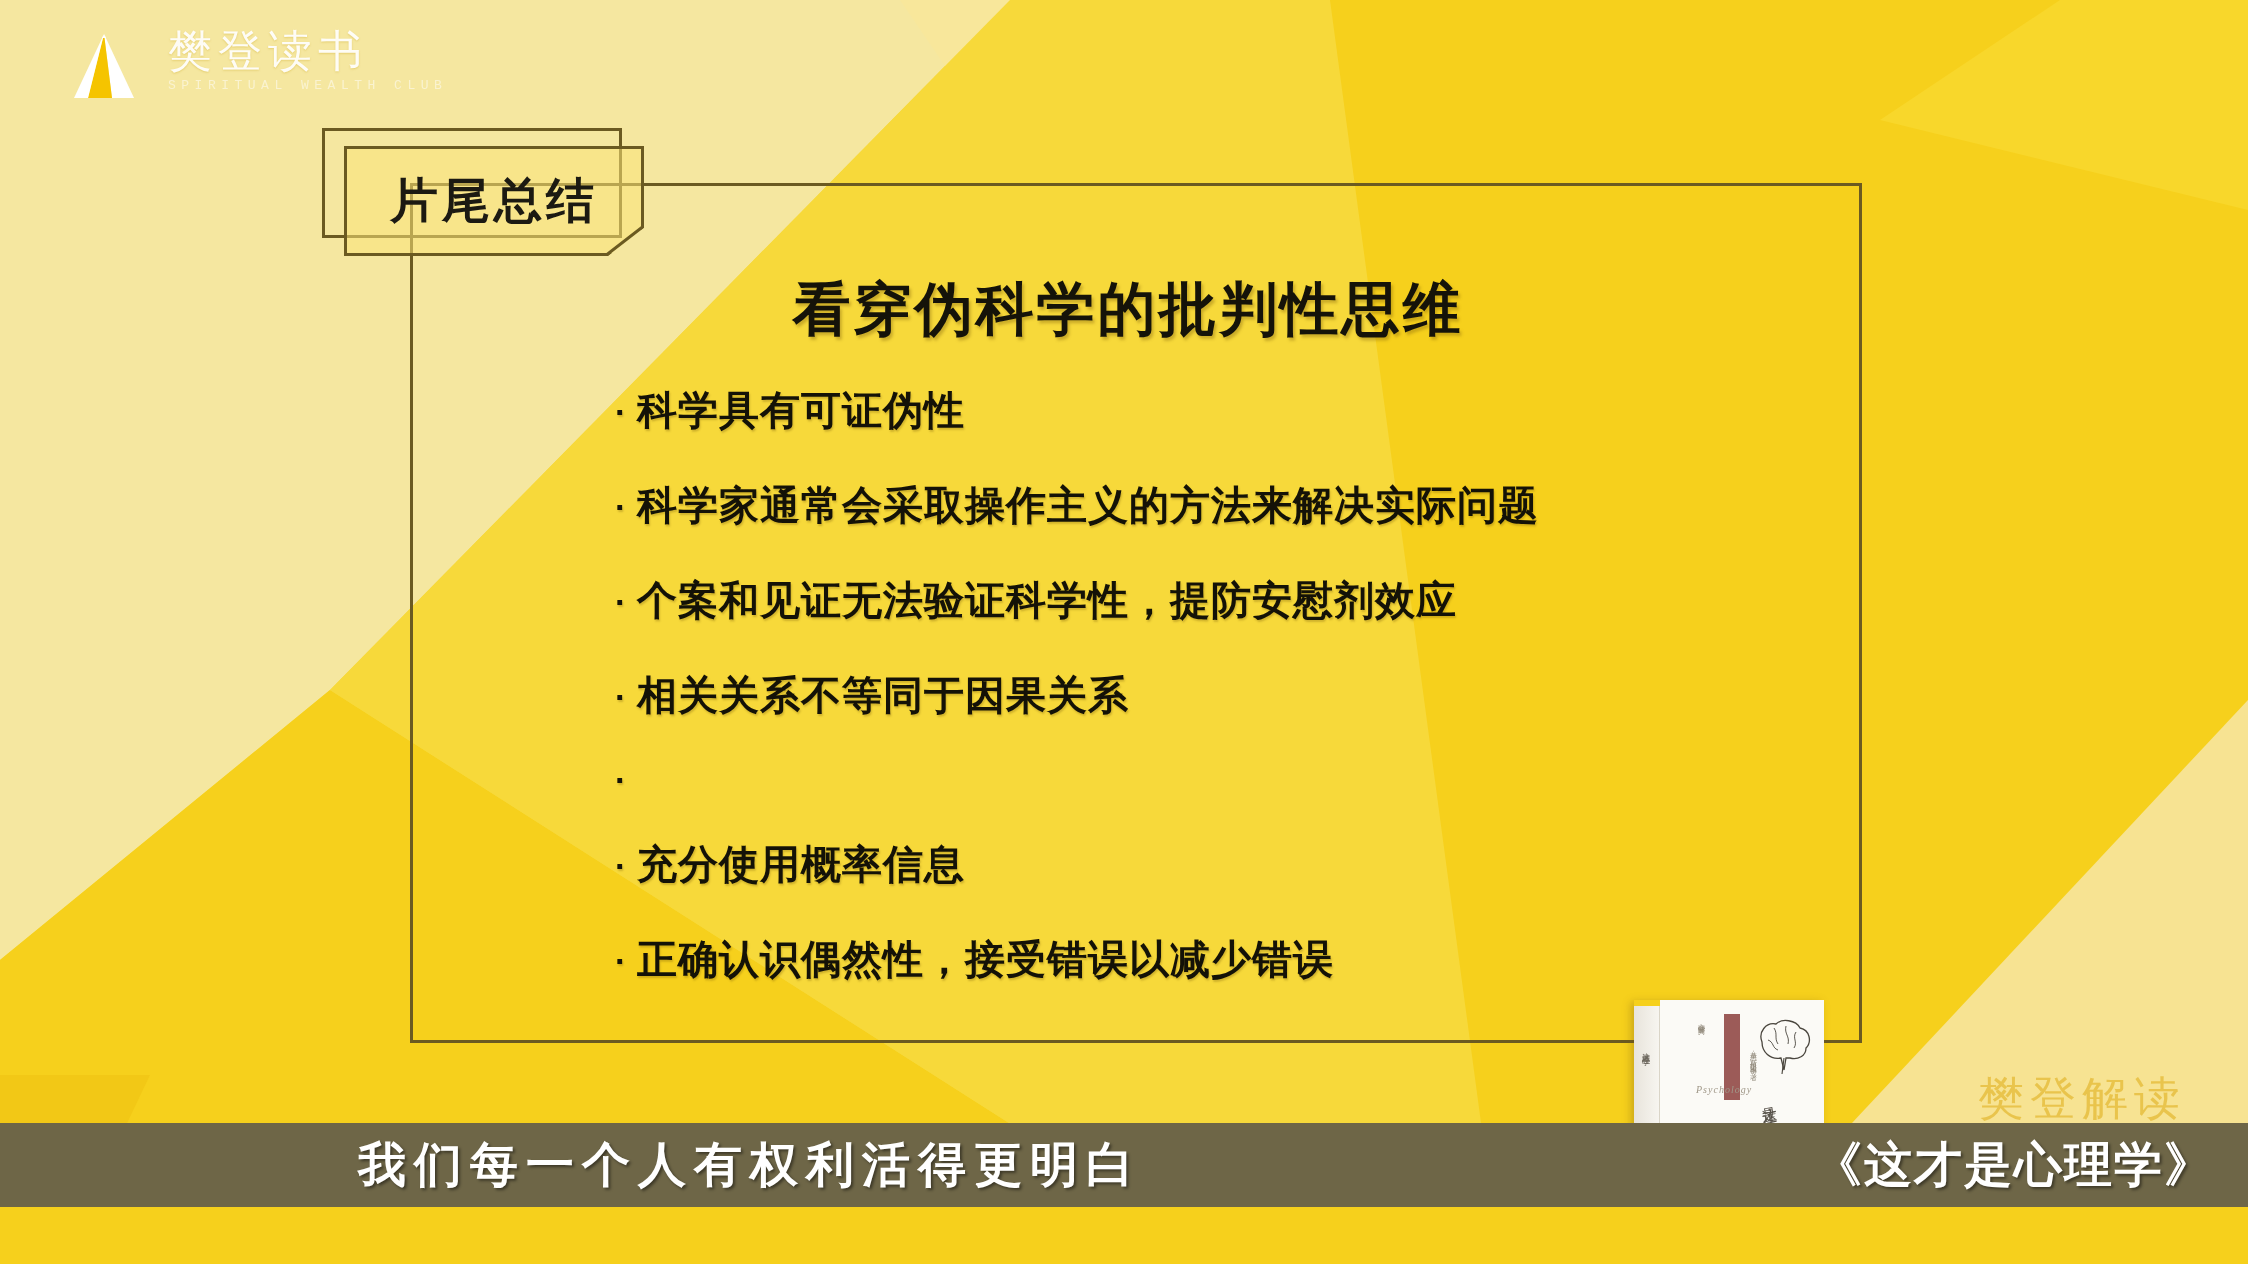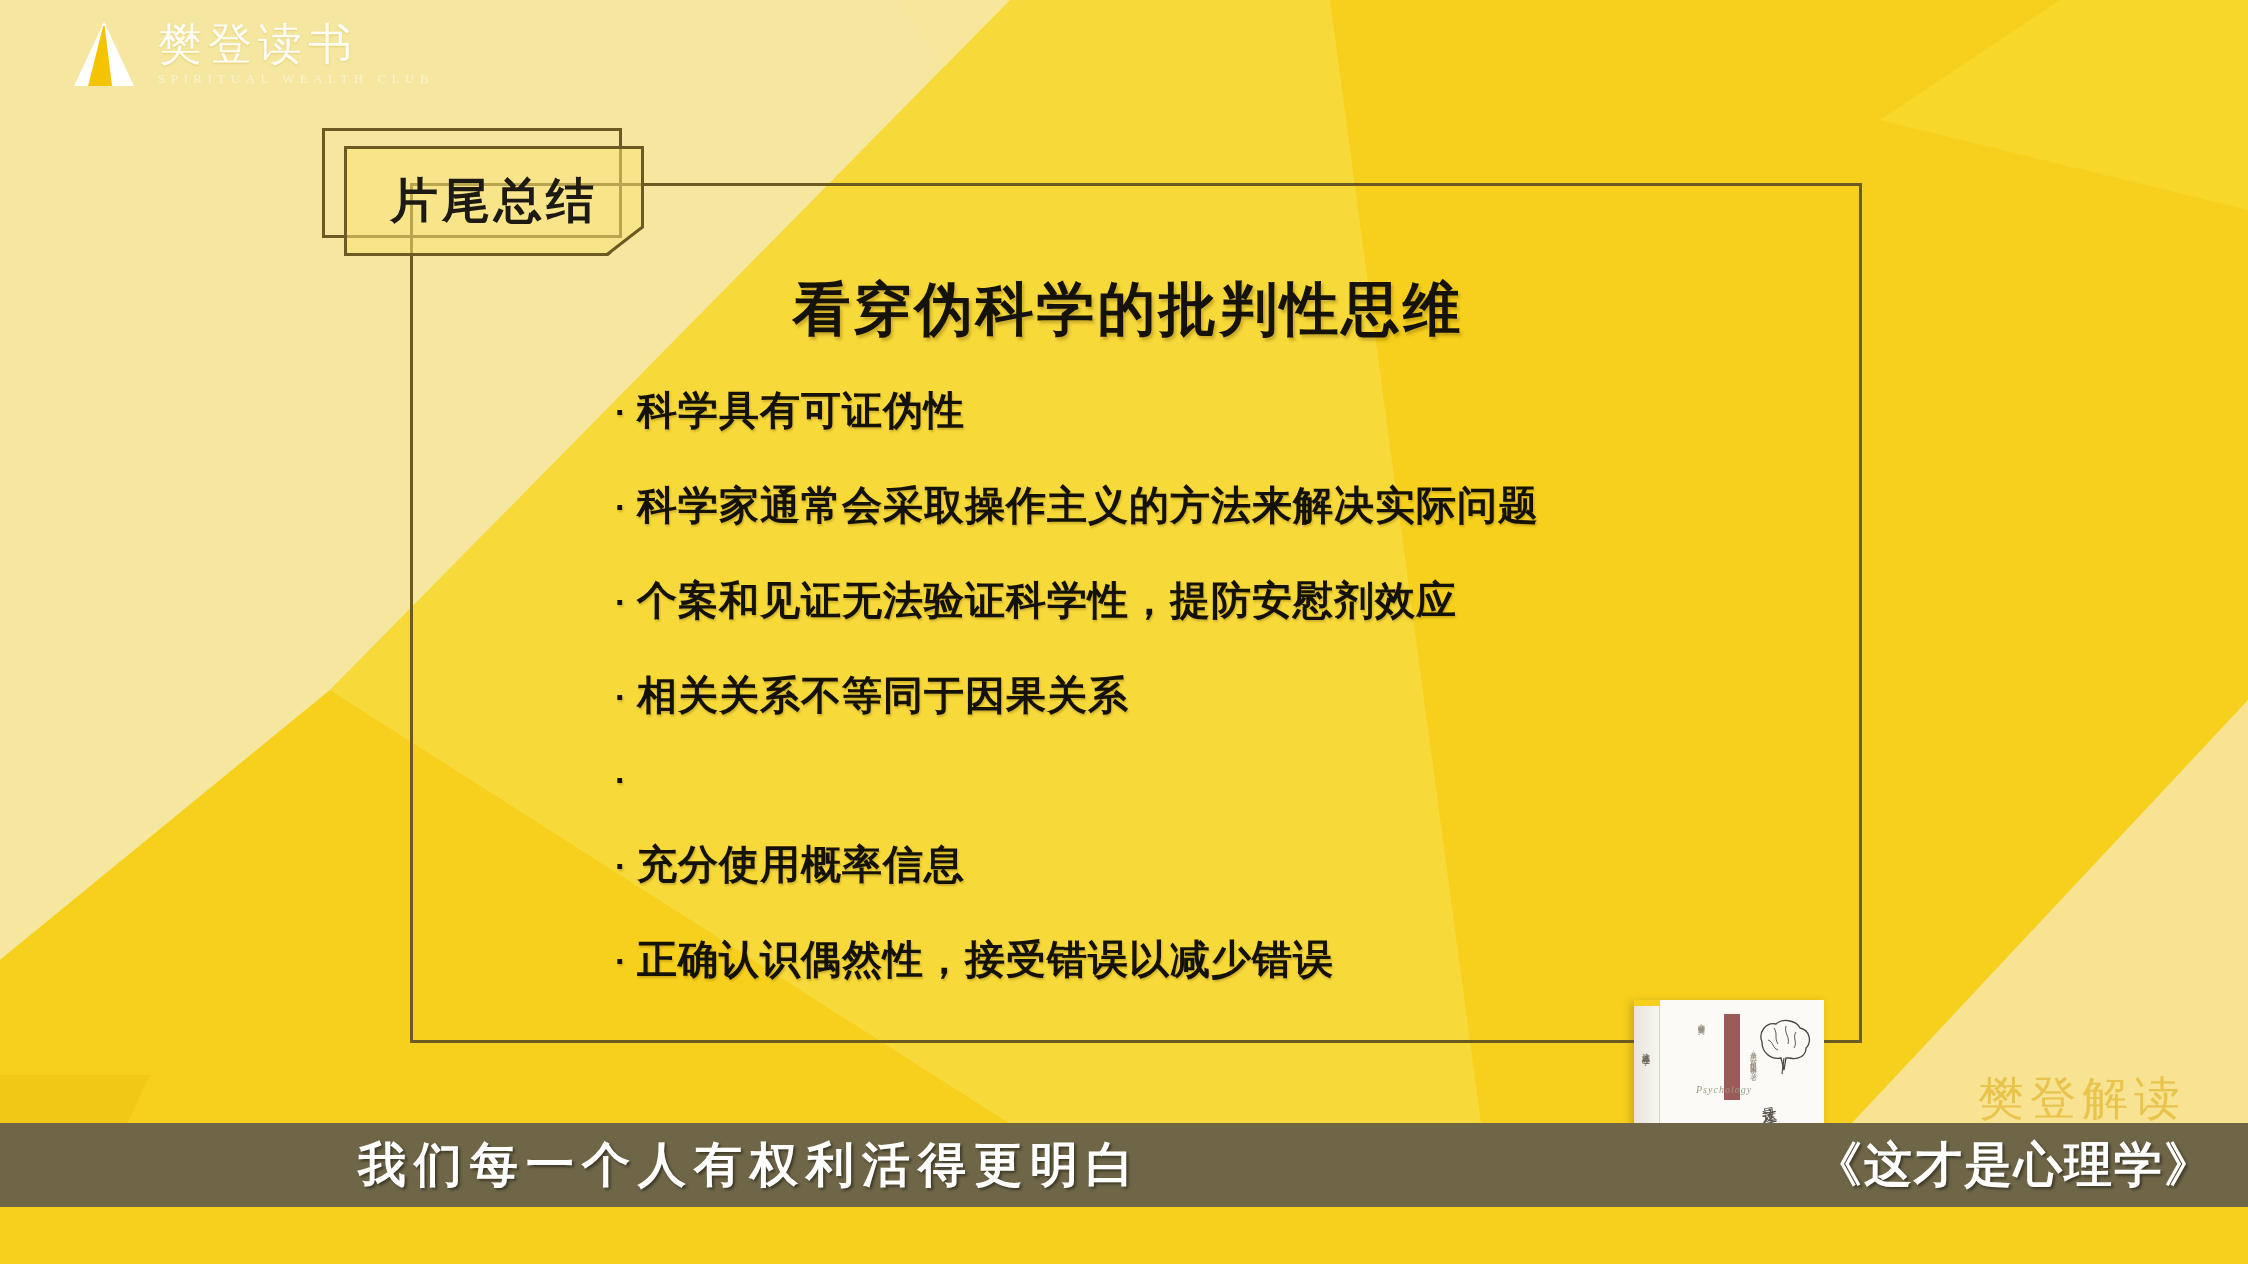--- a/index.html
+++ b/index.html
@@ -14,38 +14,38 @@
     background:#F7D93A;
     overflow:hidden;
   }
 
   
   .bg-layer { position:absolute; inset:0; }
   .poly { position:absolute; inset:0; }
 
   
   #logo-block {
-    position:absolute; left:60px; top:16px;
-    display:flex; align-items:center; gap:10px;
+    position:absolute; left:60px; top:28px;
+    display:flex; align-items:flex-start; gap:20px;
     pointer-events:none;
   }
   #logo-mark { width:88px; height:82px; }
   #logo-text-wrap { padding-bottom:6px; }
   #logo-word {
     font-size:44px; letter-spacing:6px;
     color:rgba(255,255,255,0.93);
     line-height:1.05;
     font-family:"Liberation Sans","DejaVu Sans",sans-serif;
     text-shadow:0 1px 2px rgba(200,160,20,0.35);
   }
   #logo-sub {
     margin-top:4px;
     font-size:13px; letter-spacing:5.5px;
     color:rgba(255,255,255,0.50);
-    font-family:Liberation Serif, serif;
+    font-family:Liberation Mono, monospace;
   }
 
   
   #main-frame {
     position:absolute;
     left:410px; top:183px;
     width:1452px; height:860px;
     border:3px solid #6B5A21;
     background:transparent;
   }

